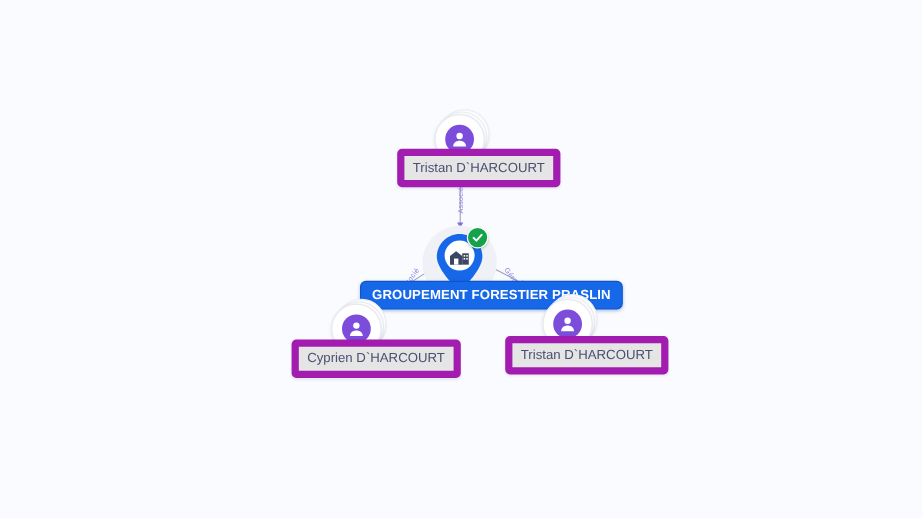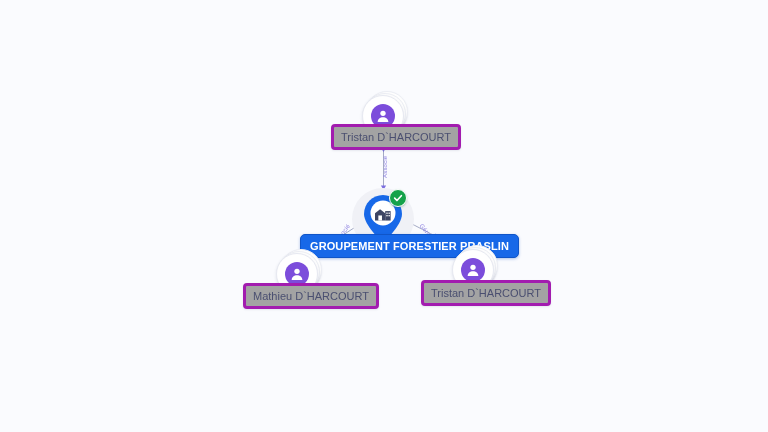--- a/index.html
+++ b/index.html
@@ -117,22 +117,22 @@
     box-shadow: 0 1px 2px rgba(20,100,50,0.30);
   }
 
   
   .node-label {
     position: absolute;
     white-space: nowrap;
     font-size: 11px;
     line-height: 14px;
     color: #4a4f70;
-    background: #a3a3a3;
-    border: 3px solid #a21caf;
+    background: #e5e5e5;
+    border: 6px solid #a21caf;
     border-radius: 4px;
     padding: 3px 7px;
     box-shadow: 0 1px 2px rgba(60,70,110,0.10);
   }
   .node-label.primary {
     background: #1768e8;
     border: 1px solid #1055c8;
     color: #ffffff;
     font-size: 11px;
     font-weight: 700;
@@ -236,21 +236,21 @@
     <div class="stack-b"></div>
     <div class="disc">
       <div class="avatar">
         <svg width="16" height="16" viewBox="0 0 24 24" fill="#ffffff">
           <circle cx="12" cy="8" r="4"></circle>
           <path d="M4 21c0-4.4 3.6-7 8-7s8 2.6 8 7z"></path>
         </svg>
       </div>
     </div>
   </div>
-  <div class="node-label" style="left:243px; top:283px;">Mathieu D`HARCOURT</div>
+  <div class="node-label" style="left:243px; top:283px;">Cyprien D`HARCOURT</div>
 
   <div class="person-node" style="left:452px; top:245px;">
     <div class="stack-a"></div>
     <div class="stack-b"></div>
     <div class="disc">
       <div class="avatar">
         <svg width="16" height="16" viewBox="0 0 24 24" fill="#ffffff">
           <circle cx="12" cy="8" r="4"></circle>
           <path d="M4 21c0-4.4 3.6-7 8-7s8 2.6 8 7z"></path>
         </svg>

